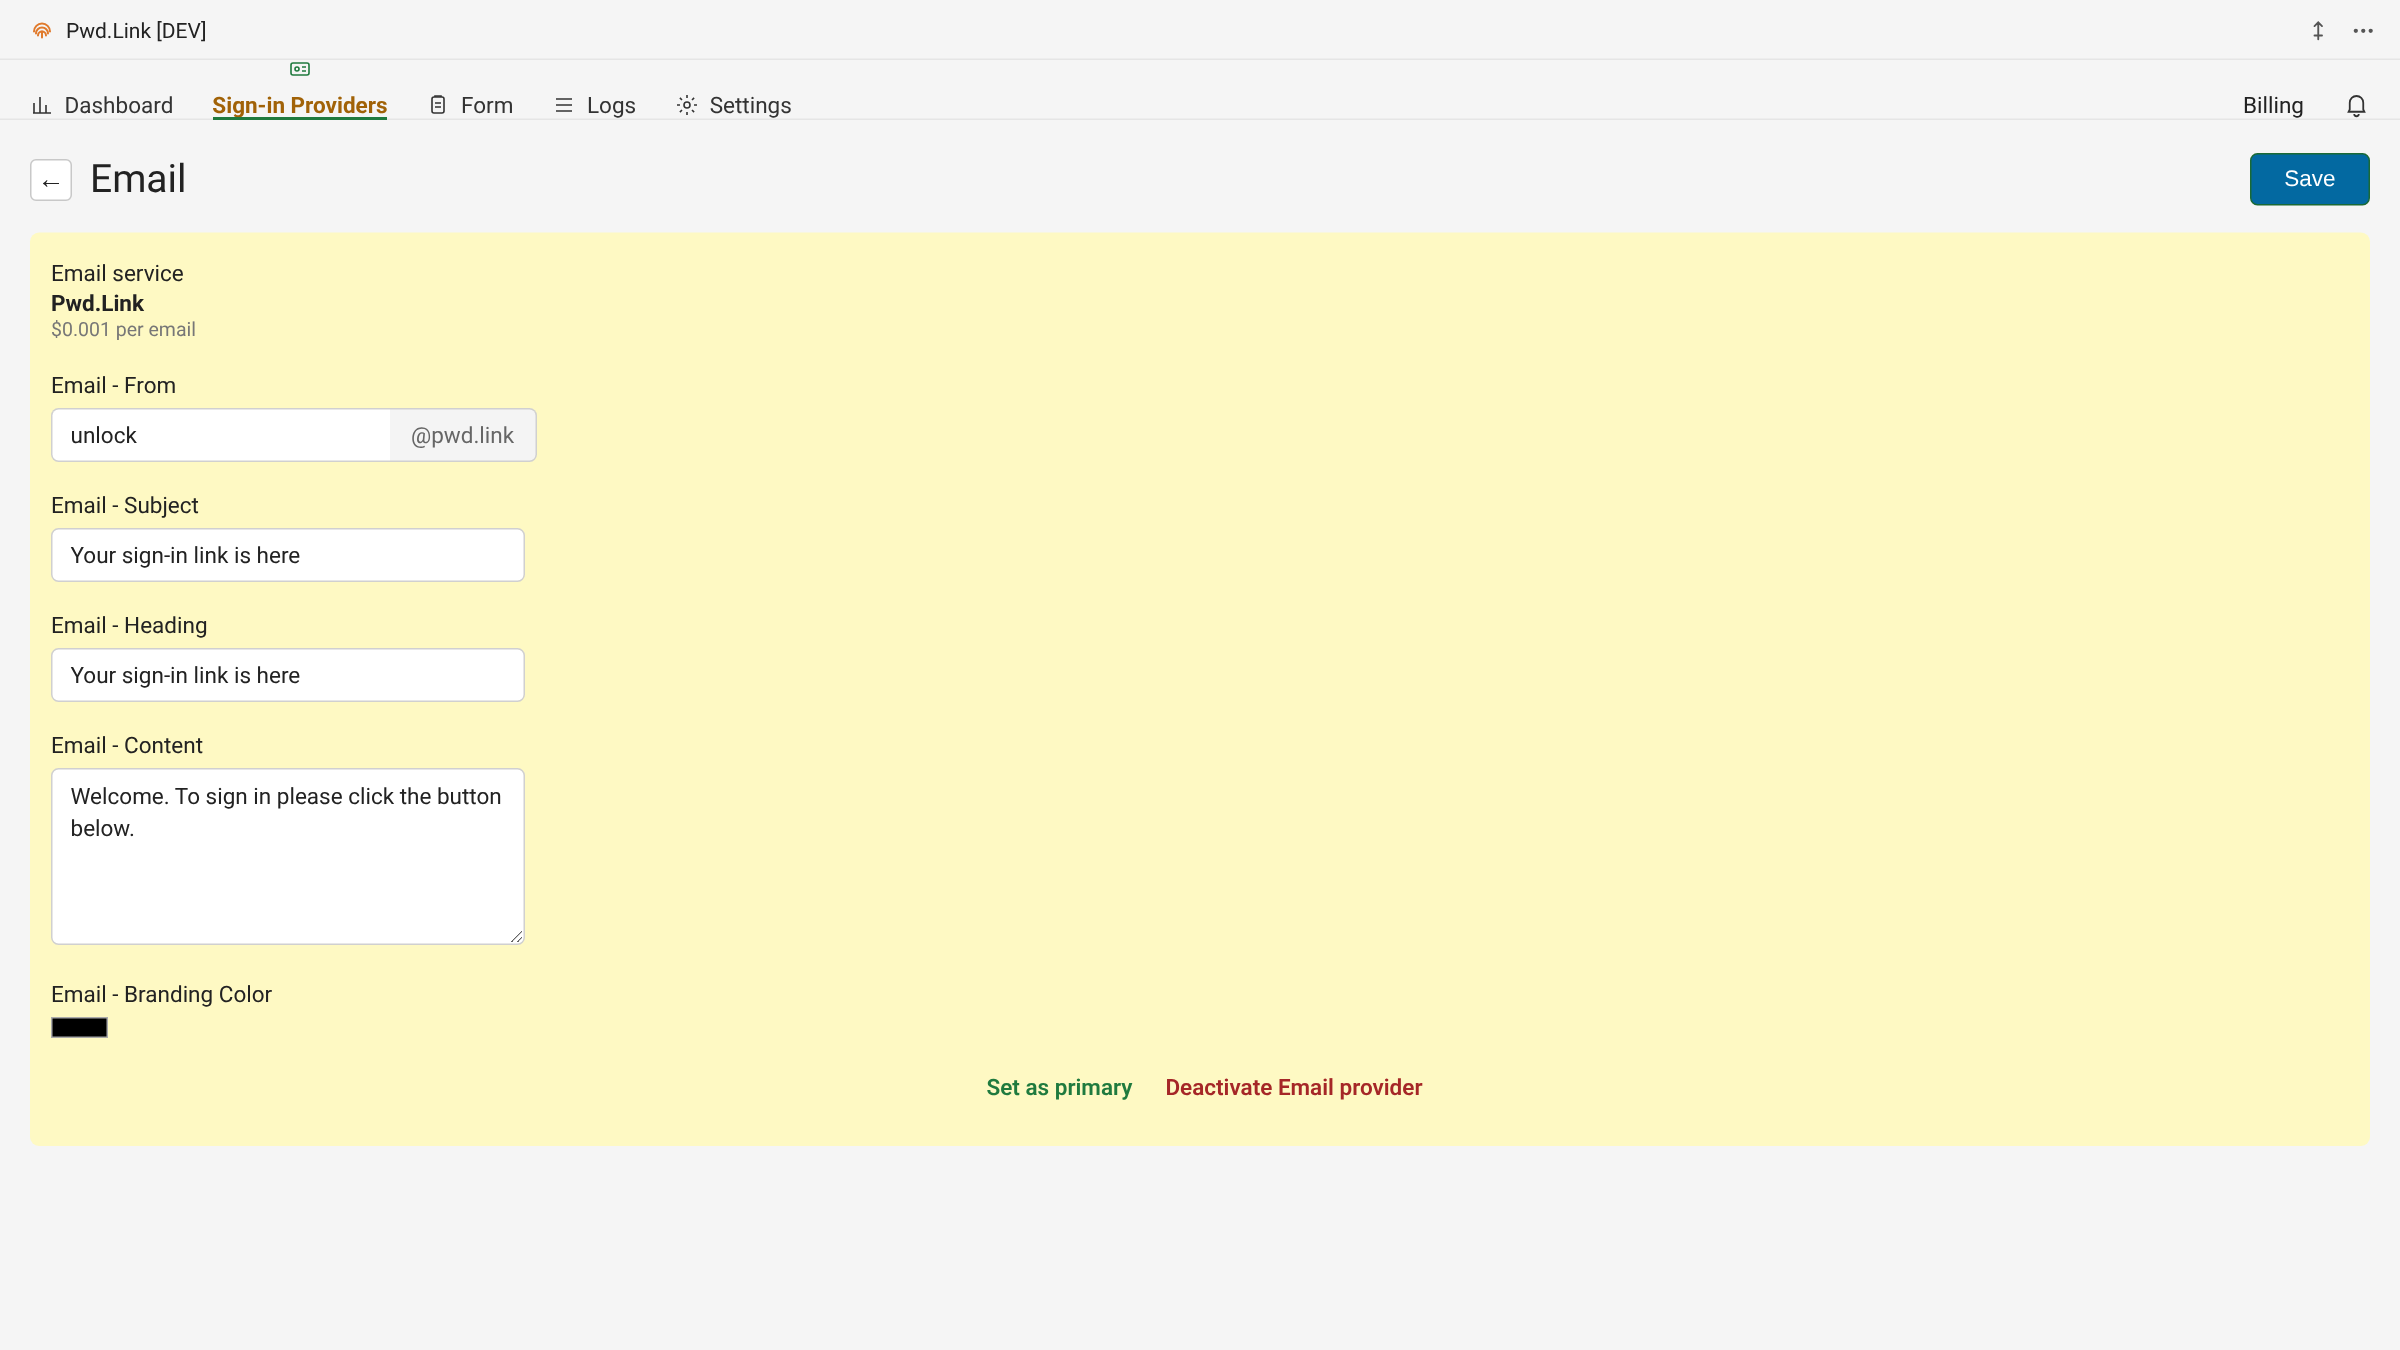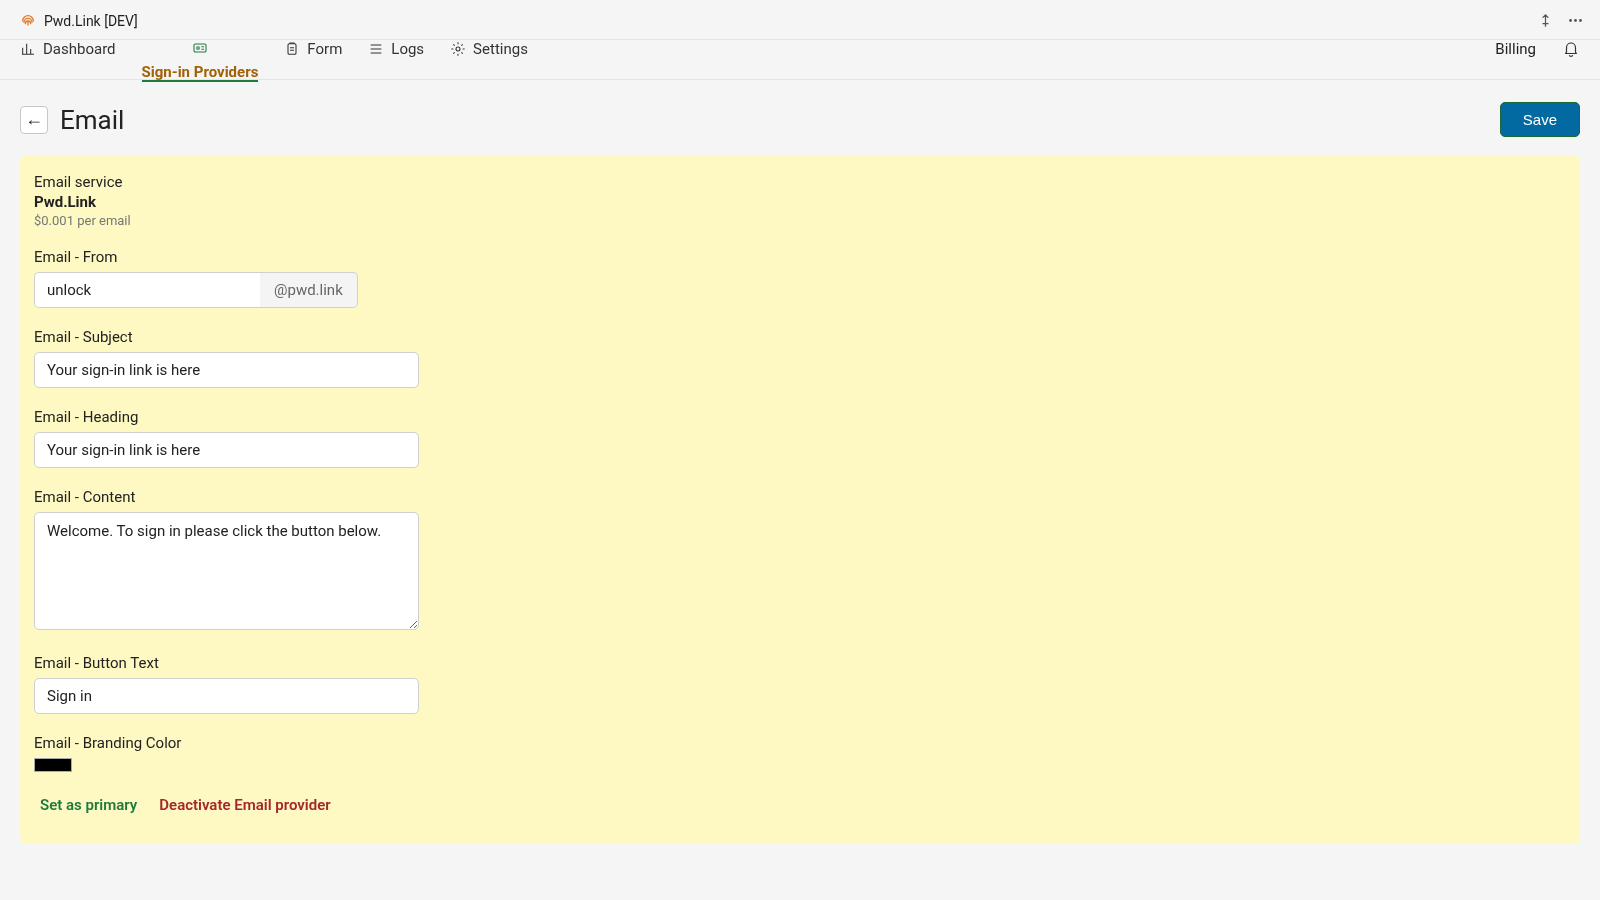--- a/index.html
+++ b/index.html
@@ -24,21 +24,21 @@
   .topbar-left { display: flex; align-items: flex-end; gap: 8px; }
   .topbar-right { display: flex; align-items: center; gap: 14px; }
   .app-title { font-size: 14px; color: #222; }
   .brand-icon svg { width: 16px; height: 16px; display:block; }
   .icon-btn { display:flex; align-items:center; justify-content:center; color:#555; cursor:pointer; }
   .navbar {
     height: 40px;
     background: #f5f5f5;
     border-bottom: 1px solid #e5e5e5;
     display: flex;
-    align-items: flex-start;
+    align-items: flex-end;
     padding: 0 20px;
     gap: 26px;
   }
   .navbar-spacer { flex:1; }
   .nav-item {
     display: flex;
     align-items: center;
     gap: 7px;
     color: #333;
     font-size: 15px;
@@ -101,26 +101,26 @@
     border:1px solid #d0d0d0; border-radius:5px; padding:8px 12px;
     font-size:15px; color:#222; background:#fff; outline:none;
     font-family: inherit;
   }
   .from-local { width:226px; border-top-right-radius:0; border-bottom-right-radius:0; border-right:none; }
   .from-domain {
     display:flex; align-items:center; padding:0 14px;
     border:1px solid #d0d0d0; border-left:none; border-radius:0 5px 5px 0;
     background:#f4f4f4; color:#666; font-size:15px;
   }
-  .w320 { width: 385px; }
+  .w320 { width: 316px; }
   textarea.text-input { height: 118px; resize: both; line-height:1.4; }
   .color-swatch {
     width:38px; height:14px; background:#000; border:1px solid #aaa; cursor:pointer;
   }
-  .action-row { display:flex; gap:22px; margin-top:24px; padding-left:6px; }
+  .action-row { display:flex; gap:22px; margin-top:24px; padding-left:6px;justify-content:center; }
   .link-green { color:#1f7a3e; font-weight:600; cursor:pointer; font-size:15px; }
   .link-red { color:#a52727; font-weight:600; cursor:pointer; font-size:15px; }
 </style>
 </head>
 <body>
 
 <div class="topbar">
   <div class="topbar-left">
     <span class="brand-icon">
       <svg viewBox="0 0 24 24" fill="none" stroke="#e07a2c" stroke-width="2" stroke-linecap="round">
@@ -234,24 +234,20 @@
     <div class="field">
       <label>Email - Heading</label>
       <input class="text-input w320" value="Your sign-in link is here" style="">
     </div>
 
     <div class="field">
       <label>Email - Content</label>
       <textarea class="text-input w320" style="">Welcome. To sign in please click the button below.</textarea>
     </div>
 
-    <div class="field">
-      <label>Email - Button Text</label>
-      <input class="text-input w320" value="Sign in" style="">
-    </div>
 
     <div class="field">
       <label>Email - Branding Color</label>
       <div class="color-swatch" style="background: rgb(0, 0, 0);"></div>
     </div>
 
     <div class="action-row">
       <span class="link-green">Set as primary</span>
       <span class="link-red">Deactivate Email provider</span>
     </div>

